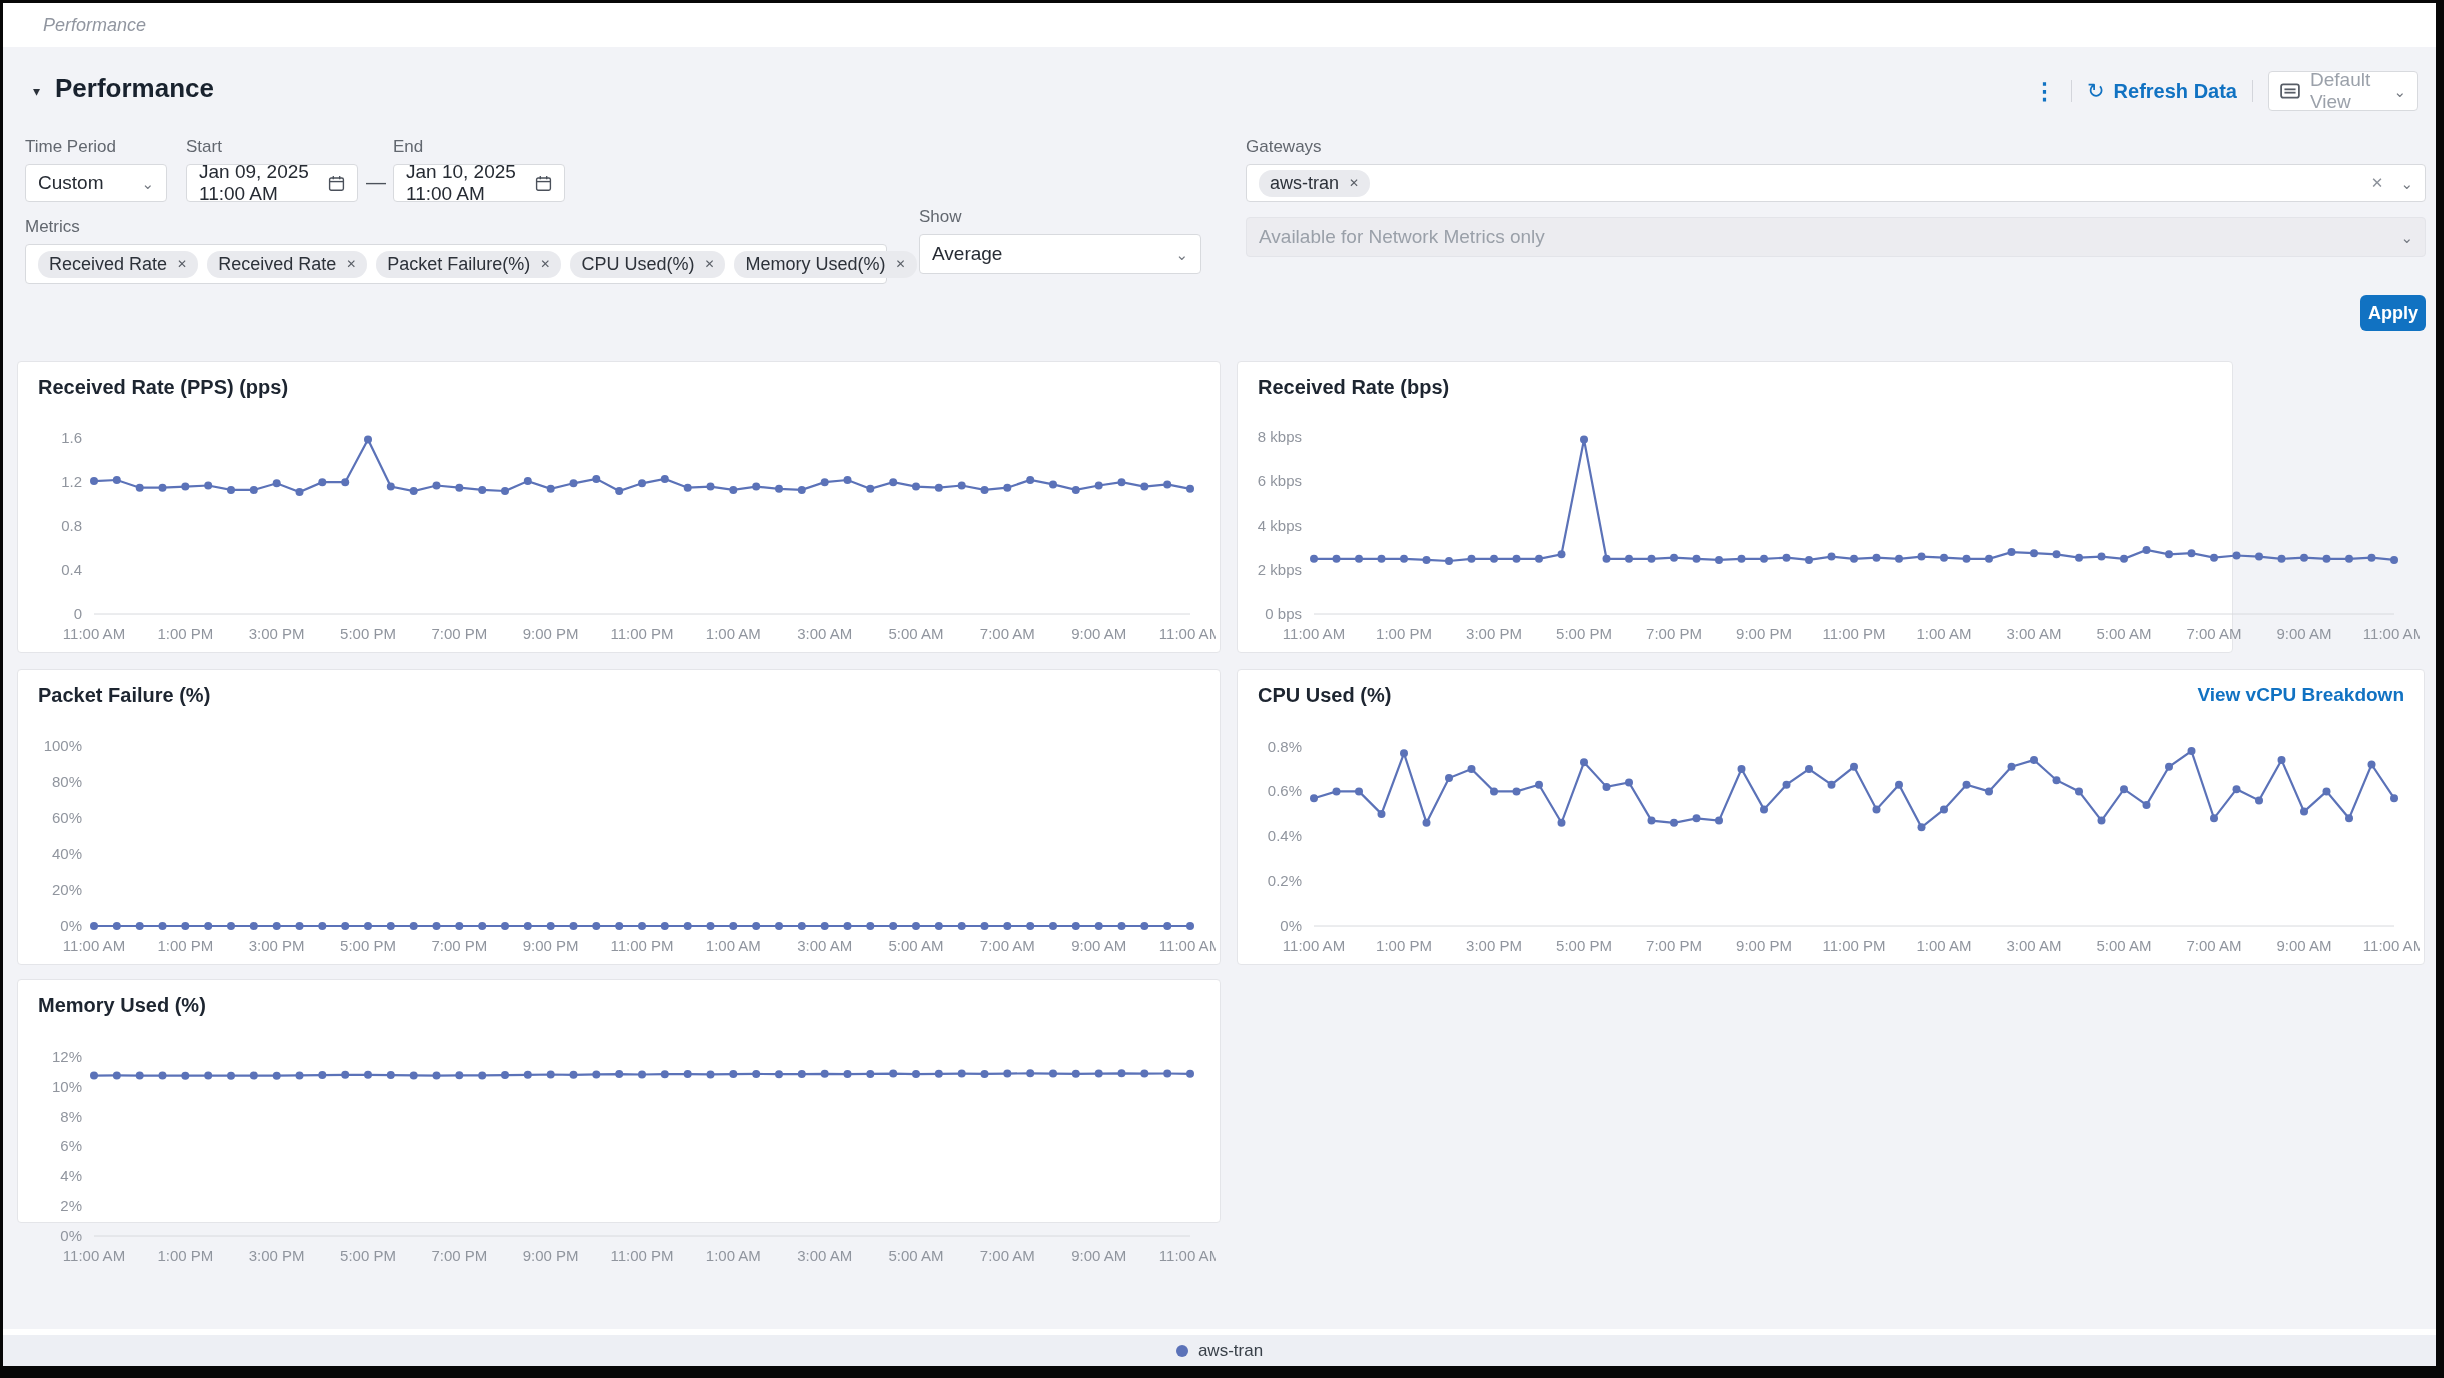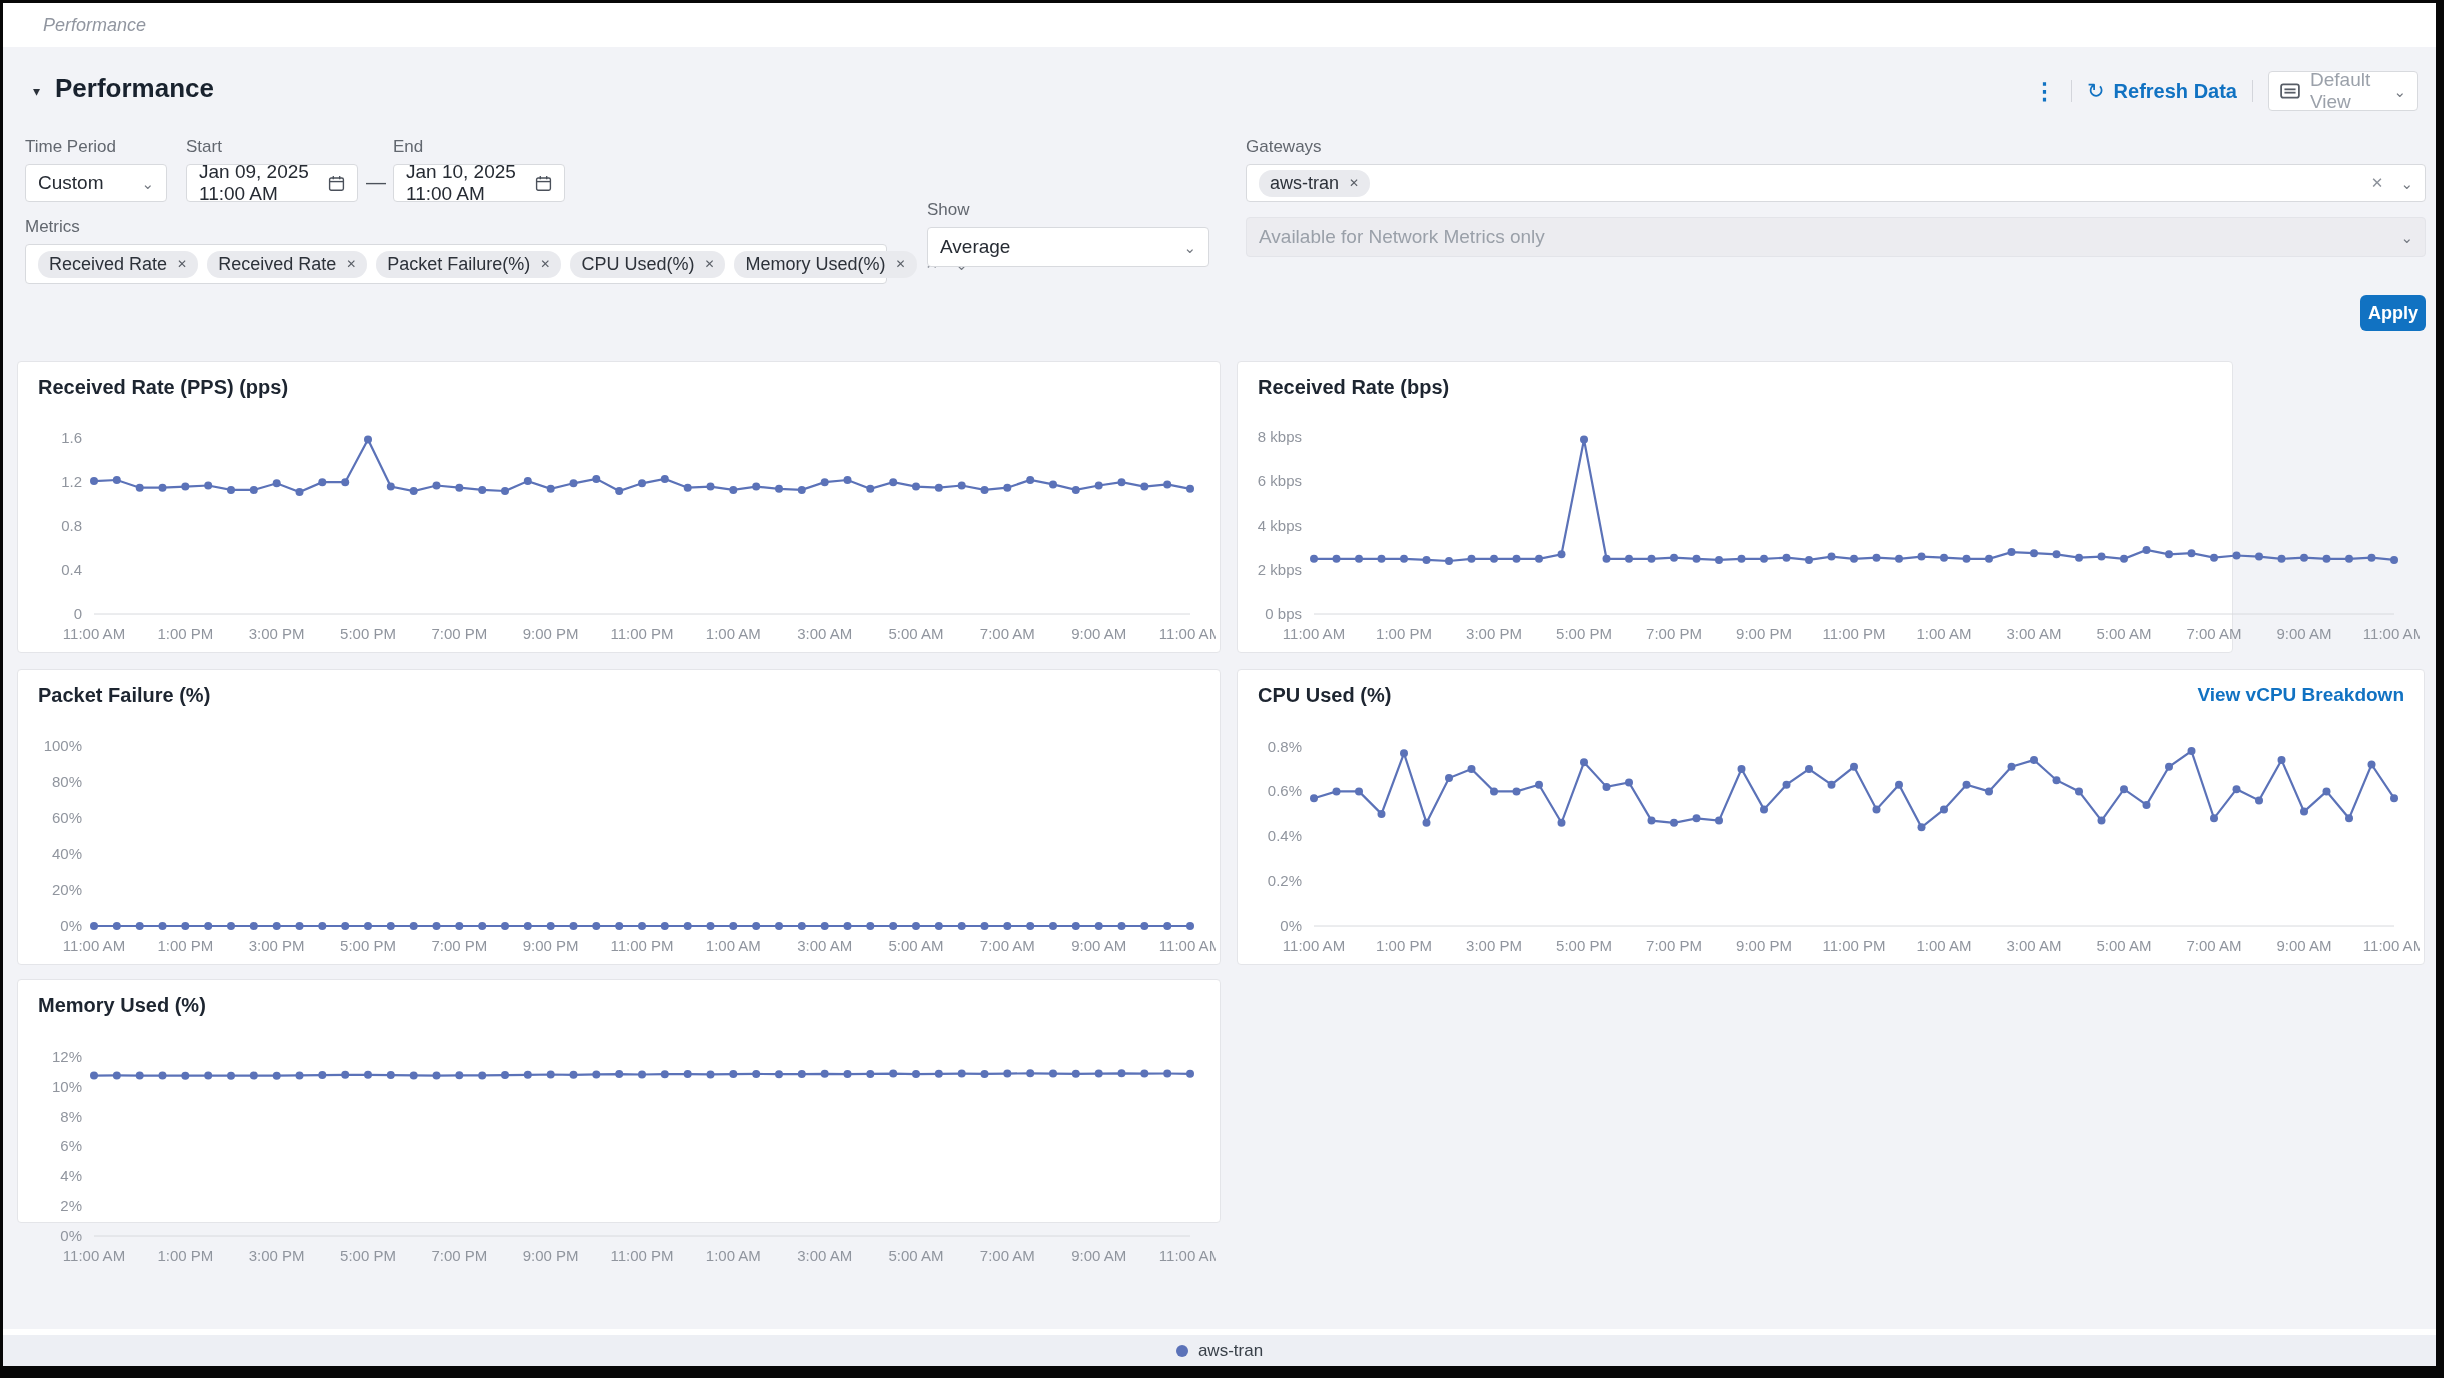--- a/index.html
+++ b/index.html
@@ -174,21 +174,21 @@
         <span>Memory Used(%)</span>
         <span class="chip-x">✕</span>
       </span>
       <span class="msel-right">
         <span class="clear-x">✕</span>
         <span class="chev">⌄</span>
       </span>
     </div>
   </div>
 
-  <div class="abs" style="left:916px;top:197px;width:282px;margin-left:8px;">
+  <div class="abs" style="left:916px;top:204px;width:282px;">
     <div class="flabel">Show</div>
     <div class="control select" style="height:40px;">
       <span>Average</span>
       <span class="chev">⌄</span>
     </div>
   </div>
 
   <div class="abs" style="left:1243px;top:214px;width:1180px;">
     <div class="control disabled-input" style="height:40px;">
       <span class="ph">Available for Network Metrics only</span>

